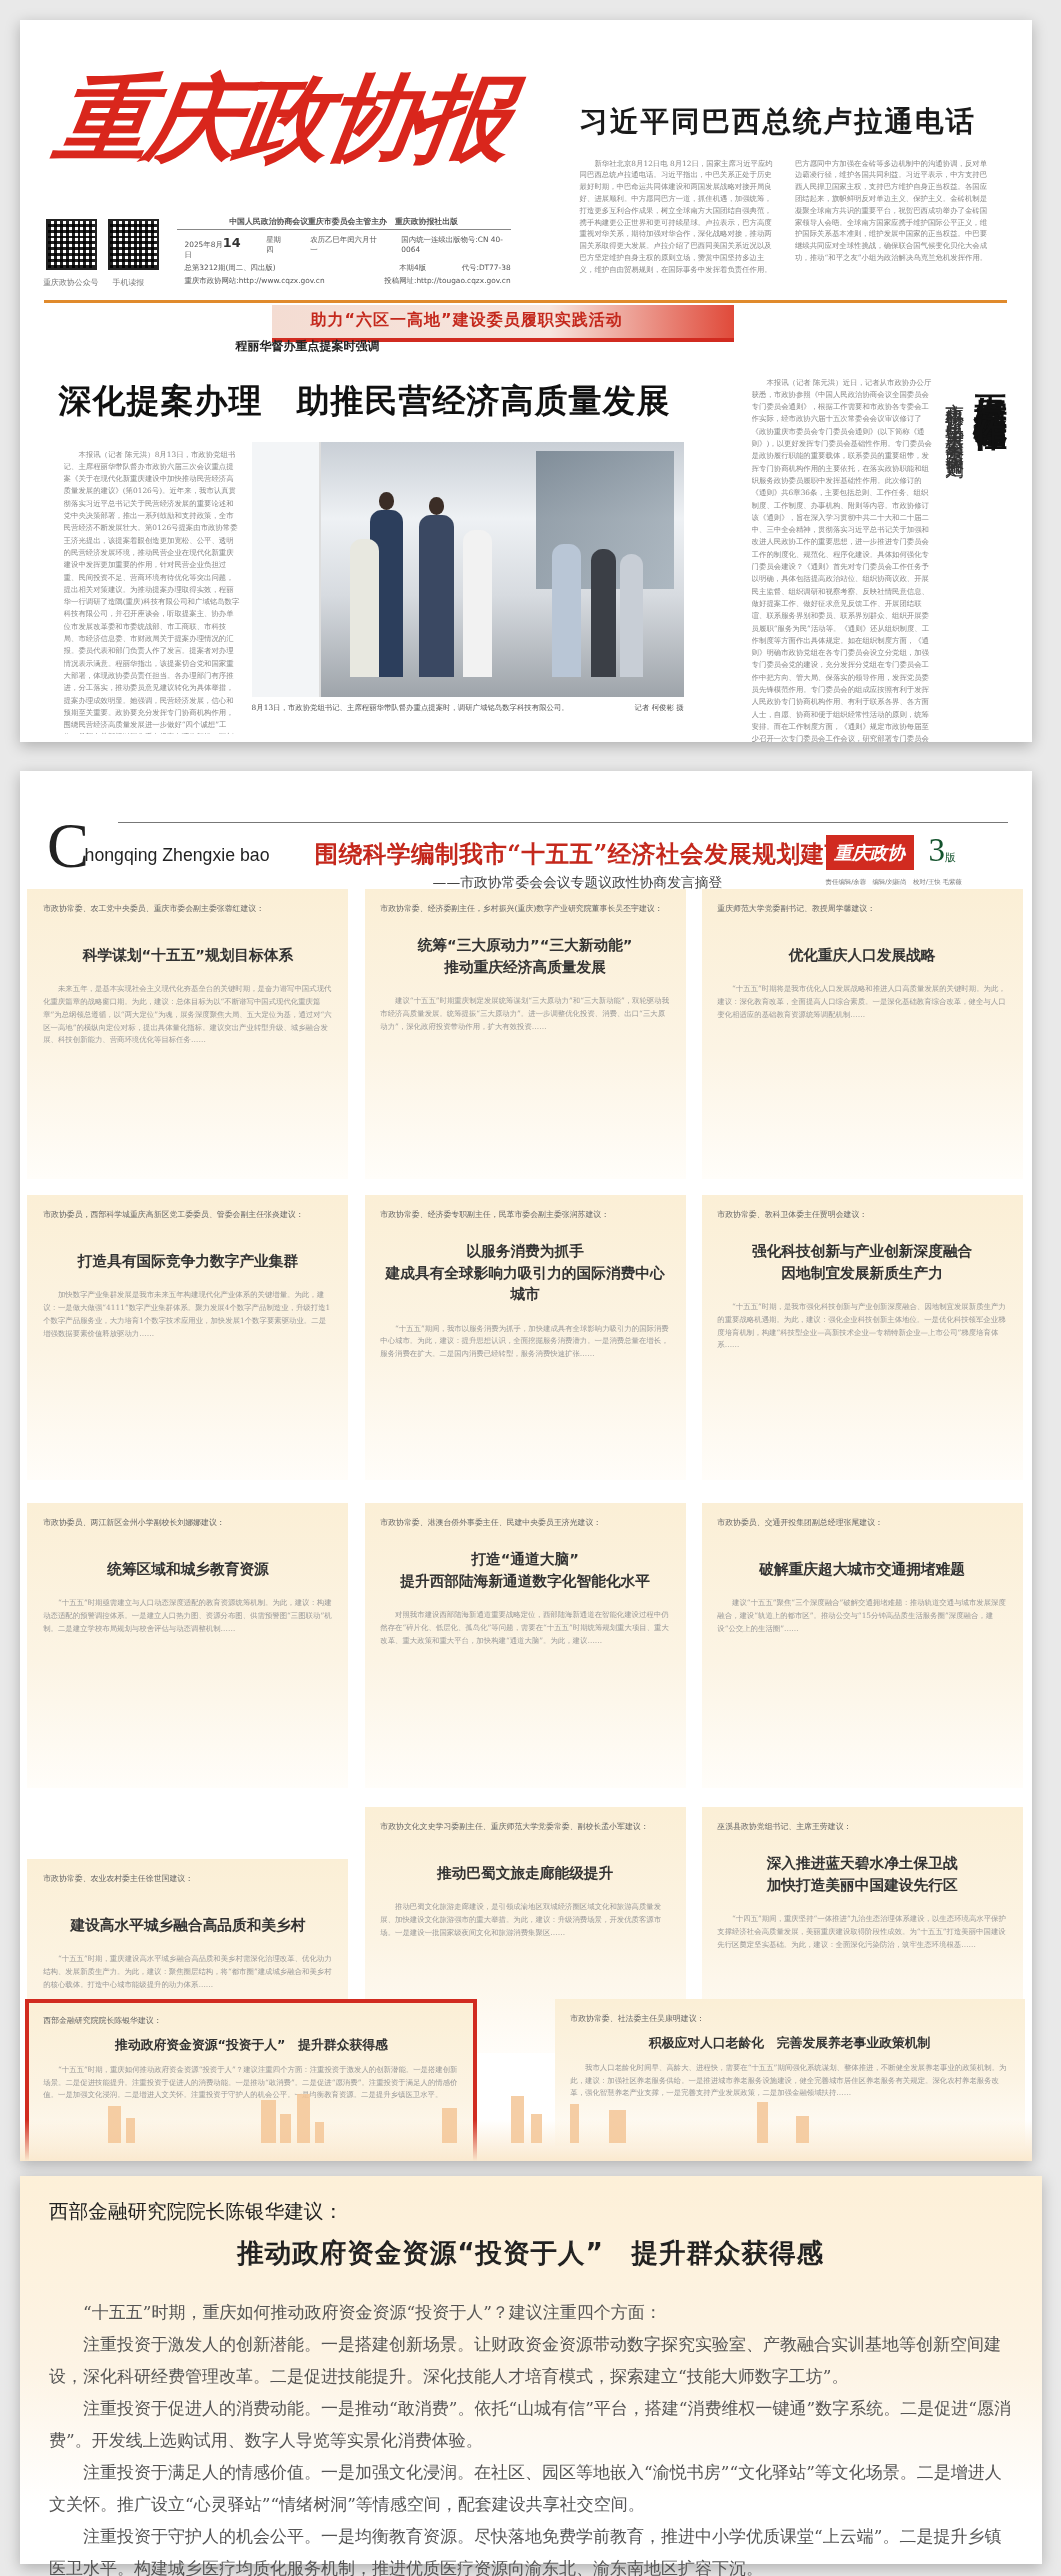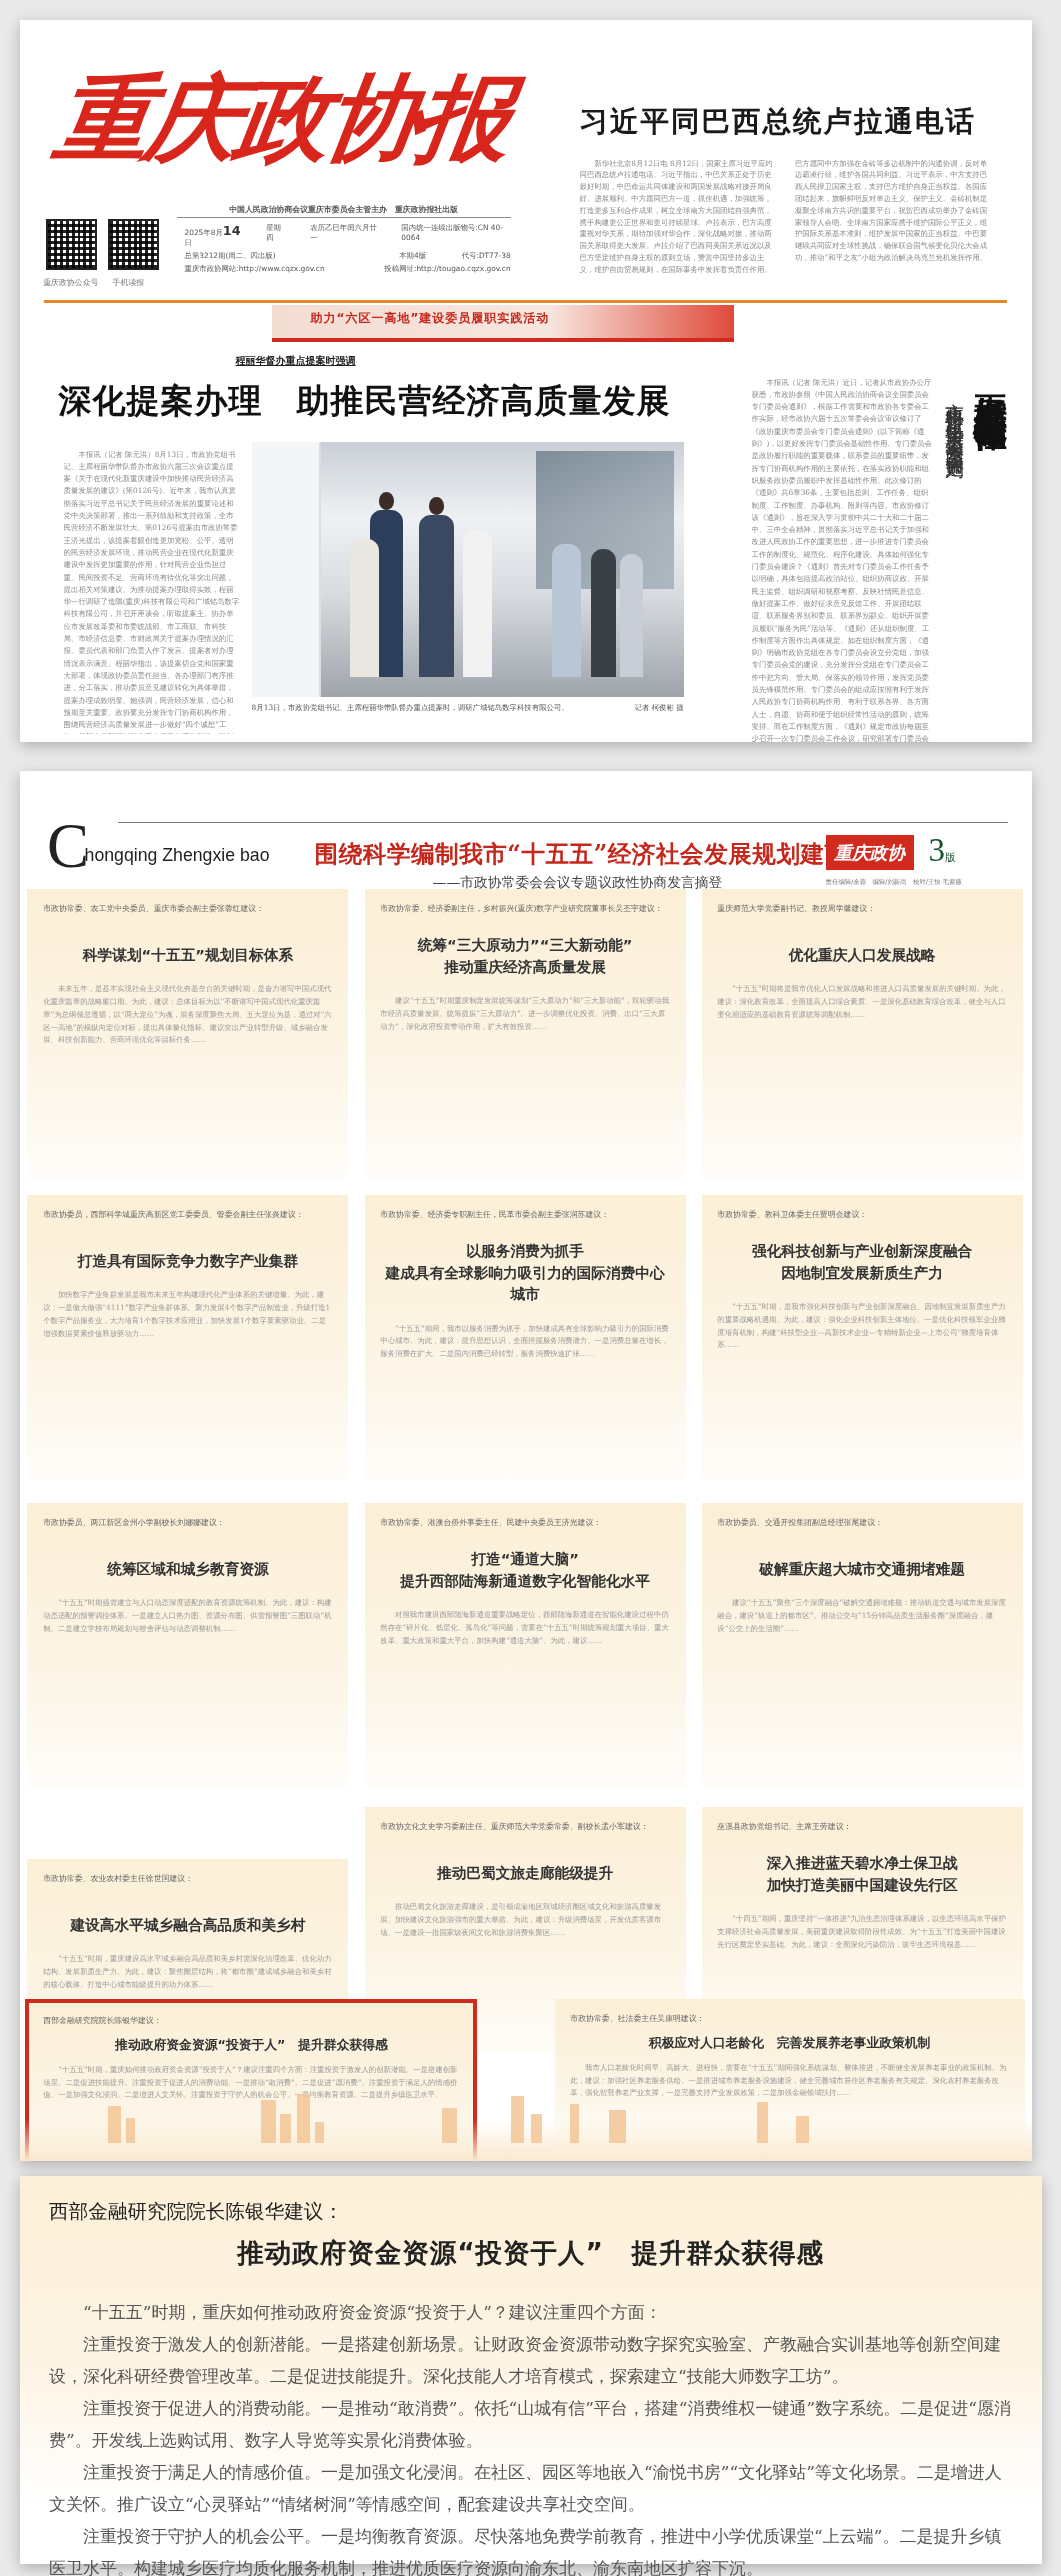--- a/index.html
+++ b/index.html
@@ -9,33 +9,33 @@
   
   .sheet1 { position: absolute; left: 19.6px; top: 19.6px; width: 1012px; height: 722px; background: #fff; box-shadow: 0 3.9px 13.8px rgba(0,0,0,0.25); overflow: hidden; }
   .masthead-logo { position: absolute; left: 37px; top: 51px; font-family: "DejaVu Serif", serif; font-size: 94px; font-weight: bold; color: #d9261c; font-style: italic; letter-spacing: -3.9px; transform: skewX(-8deg); line-height: 1; }
   .qr { position: absolute; top: 199px; width: 51px; height: 51px; background:
       repeating-linear-gradient(90deg, #222 0 2.9px, #fff 2.9px 5.9px),
       repeating-linear-gradient(0deg, #222 0 2.9px, #fff 2.9px 5.9px);
       background-blend-mode: multiply; border: 2.9px solid #222; }
   .qr1 { left: 26.5px; } .qr2 { left: 88px; }
   .qr-label { position: absolute; top: 257px; font-size: 7.9px; color: #777; }
   .qr-label1 { left: 23.6px; } .qr-label2 { left: 93px; }
-  .pubinfo { position: absolute; left: 157px; top: 184px; width: 334px; font-family: "DejaVu Sans", sans-serif; font-size: 7.4px; color: #555; }
+  .pubinfo { position: absolute; left: 157px; top: 196px; width: 334px; font-family: "DejaVu Sans", sans-serif; font-size: 7.4px; color: #555; }
   .pubinfo .sponsor { text-align: center; font-weight: bold; padding-bottom: 2.9px; border-bottom: 1px solid #888; margin-bottom: 4.9px; font-size: 7.9px; }
   .pubinfo .row { margin: 2.9px 0 2.9px 7.9px; display: flex; gap: 24px; justify-content: space-between; }
   .pubinfo .big { font-size: 12.8px; font-weight: bold; color: #333; }
   .orange-rule { position: absolute; left: 24.6px; right: 24.6px; height: 3.9px; background: #e08a2c; }
 
   .lead-title { position: absolute; left: 560px; top: 83px; font-family: "DejaVu Sans", sans-serif; font-weight: bold; font-size: 28.5px; color: #1a1a1a; letter-spacing: 2px; text-align: center; }
   .lead-body { position: absolute; left: 560px; top: 138px; width: 413px; columns: 2; column-gap: 17.7px; font-size: 7.4px; line-height: 11.8px; color: #888; text-indent: 2em; }
 
   .banner { position: absolute; left: 252px; top: 285px; width: 462px; height: 37px; background: linear-gradient(90deg, #f4dcd2 0%, #f7e6df 60%, #e04a3a 100%); border-bottom: 4.9px solid #d12b20; }
-  .banner span { position: absolute; left: 39px; top: 5.9px; font-family: "DejaVu Sans", sans-serif; font-weight: bold; font-size: 12px; color: #c4281c; letter-spacing: 1px; }
-
-  .kicker { position: absolute; left: 216px; top: 334px; width: 491px; text-align: left; font-size: 10px; font-weight: bold; color: #222; text-decoration: underline; }
+  .banner span { position: absolute; left: 39px; top: 5.9px; font-family: "DejaVu Sans", sans-serif; font-weight: bold; font-size: 16px; color: #c4281c; letter-spacing: 1px; }
+
+  .kicker { position: absolute; left: 216px; top: 318px; width: 491px; text-align: left; font-size: 12px; font-weight: bold; color: #222; }
   .main-title { position: absolute; left: 39px; top: 359px; font-family: "DejaVu Sans", sans-serif; font-size: 33px; font-weight: bold; color: #111; letter-spacing: 1px; }
   .story-col { position: absolute; left: 44px; top: 429px; width: 177px; font-size: 7.4px; line-height: 12.3px; color: #888; text-indent: 2em; height: 285px; overflow: hidden; }
   .photo { position: absolute; left: 232px; top: 422px; width: 432px; height: 255px; background: linear-gradient(180deg, #c9cfd6 0%, #eef1f4 30%, #d7dbe0 60%, #9ea4aa 100%); overflow: hidden; }
   .photo .panel { position: absolute; left: 0; top: 0; width: 69px; height: 255px; background: #f3f5f7; border-right: 2px solid #ddd; }
   .photo .window { position: absolute; right: 9.8px; top: 9.8px; width: 138px; height: 138px; background: linear-gradient(135deg, #5f6f7d, #9aa8b3); opacity: .7; }
   .photo .person { position: absolute; bottom: 19.6px; border-radius: 11.8px 11.8px 0 0; }
   .photo .head { position: absolute; width: 15.7px; height: 17.7px; border-radius: 50%; background: #3b2d26; }
   .caption { position: absolute; left: 232px; top: 683px; width: 432px; font-size: 7.4px; color: #555; display: flex; justify-content: space-between; }
 
   .side-title { position: absolute; left: 948px; top: 349px; writing-mode: vertical-rl; font-size: 33px; font-weight: bold; color: #111; letter-spacing: 2px; }

